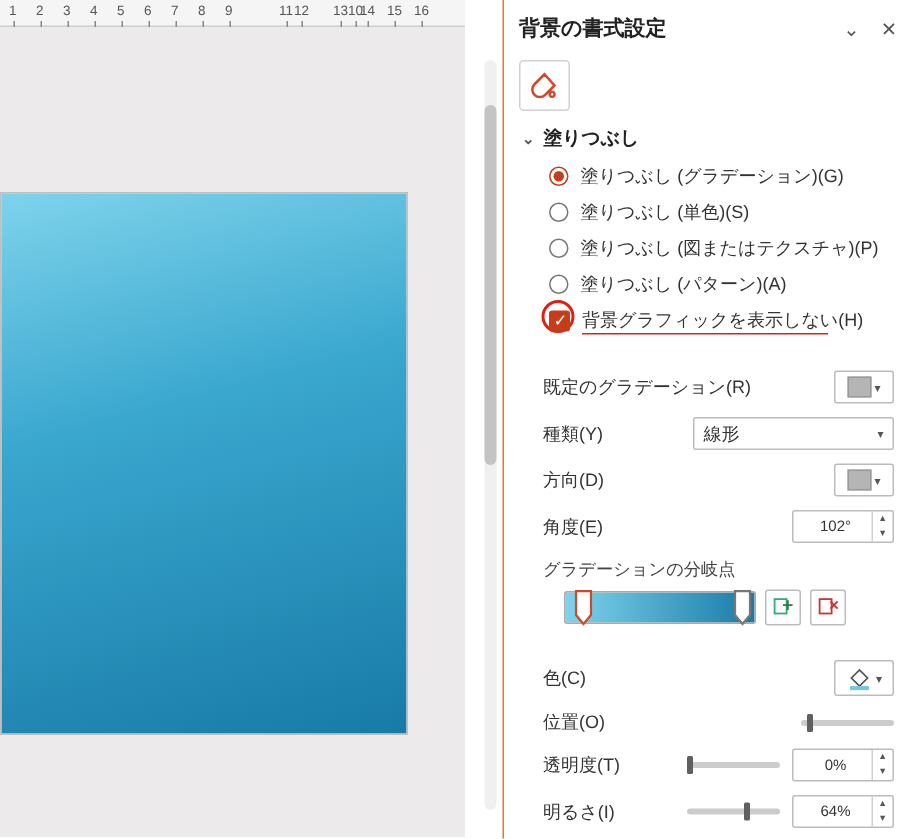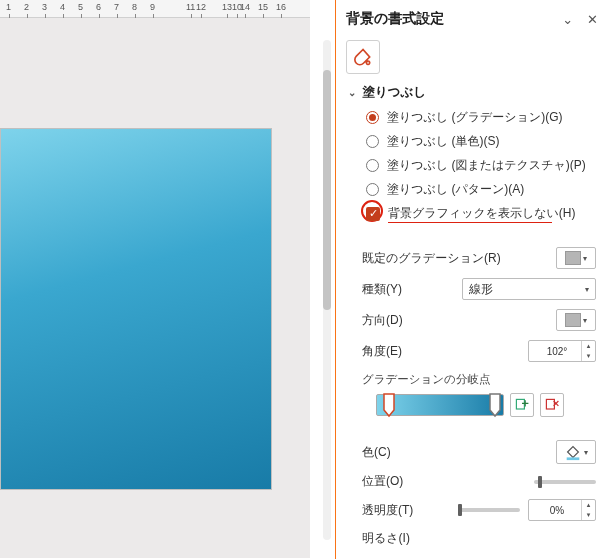--- a/index.html
+++ b/index.html
@@ -262,16 +262,28 @@
           <span class="spins">
               <span>▴</span>
               <span>▾</span>
             </span>
         </div>
       </div>
     </div>
 
     <div class="prop-row">
       <span class="prop-label">明るさ(I)</span>
+      <div class="prop-ctrl slider-row">
+        <div class="slider">
+            <div class="thumb" style="left:38px"></div>
+          </div>
+        <div class="spinner">
+          <span class="val">64%</span>
+          <span class="spins">
+              <span>▴</span>
+              <span>▾</span>
+            </span>
+        </div>
+      </div>
     </div>
   </div>
 
 </div>
 
 </body></html>

